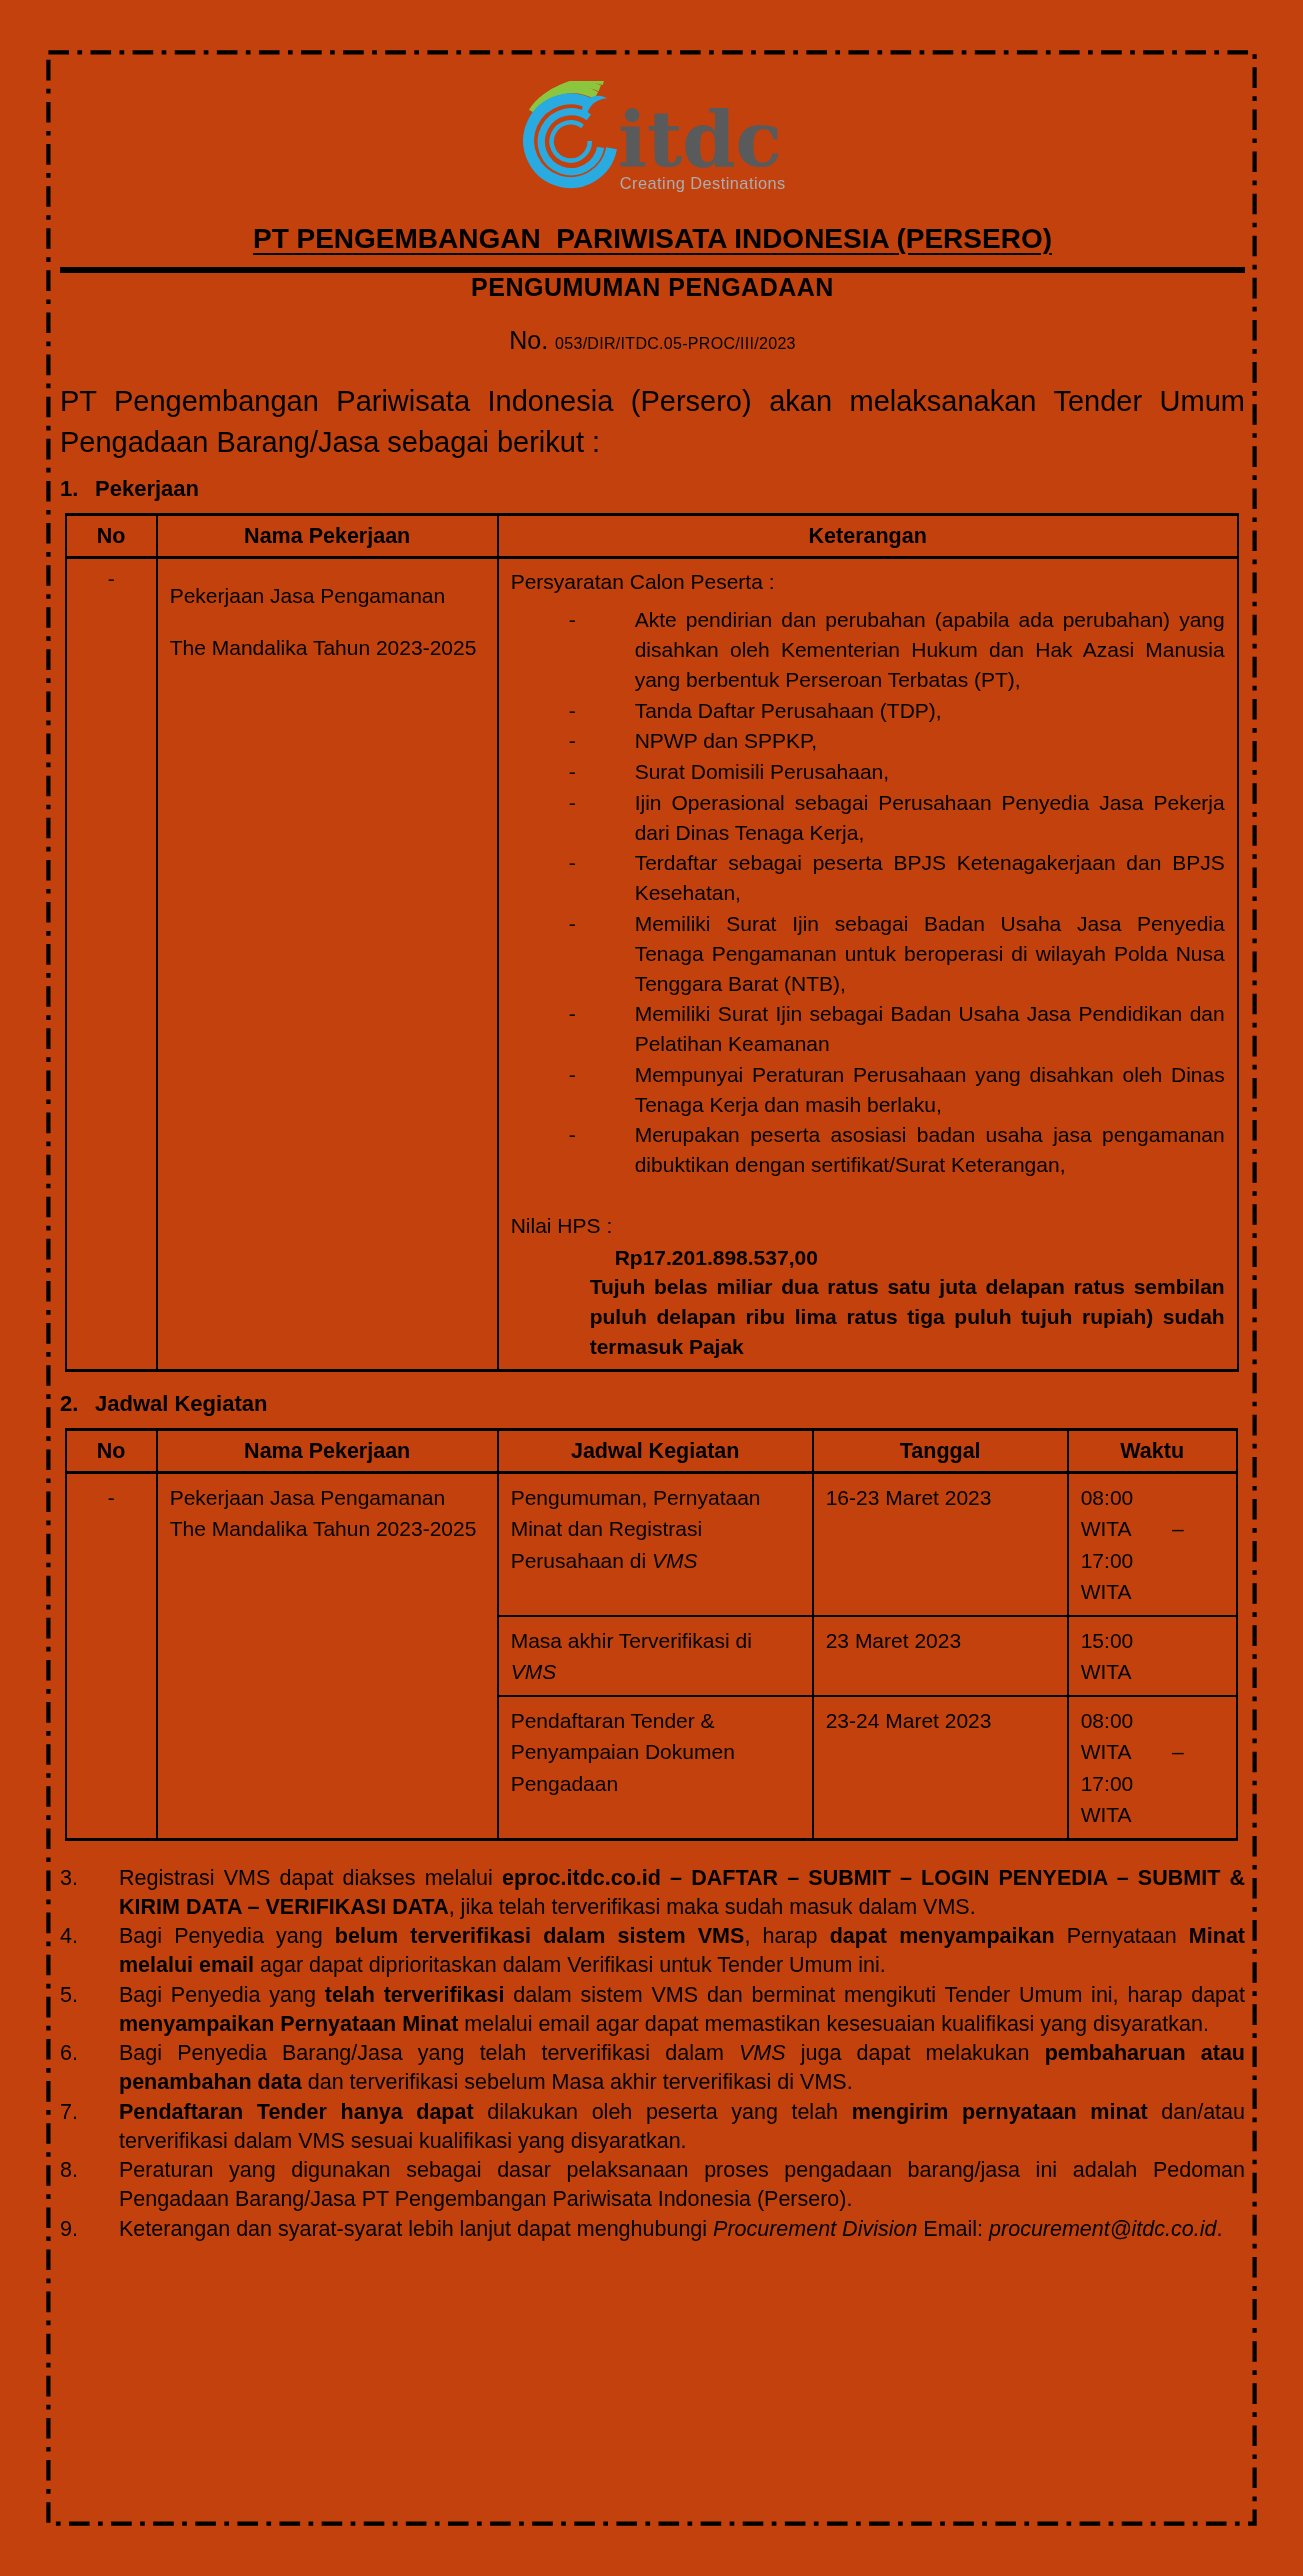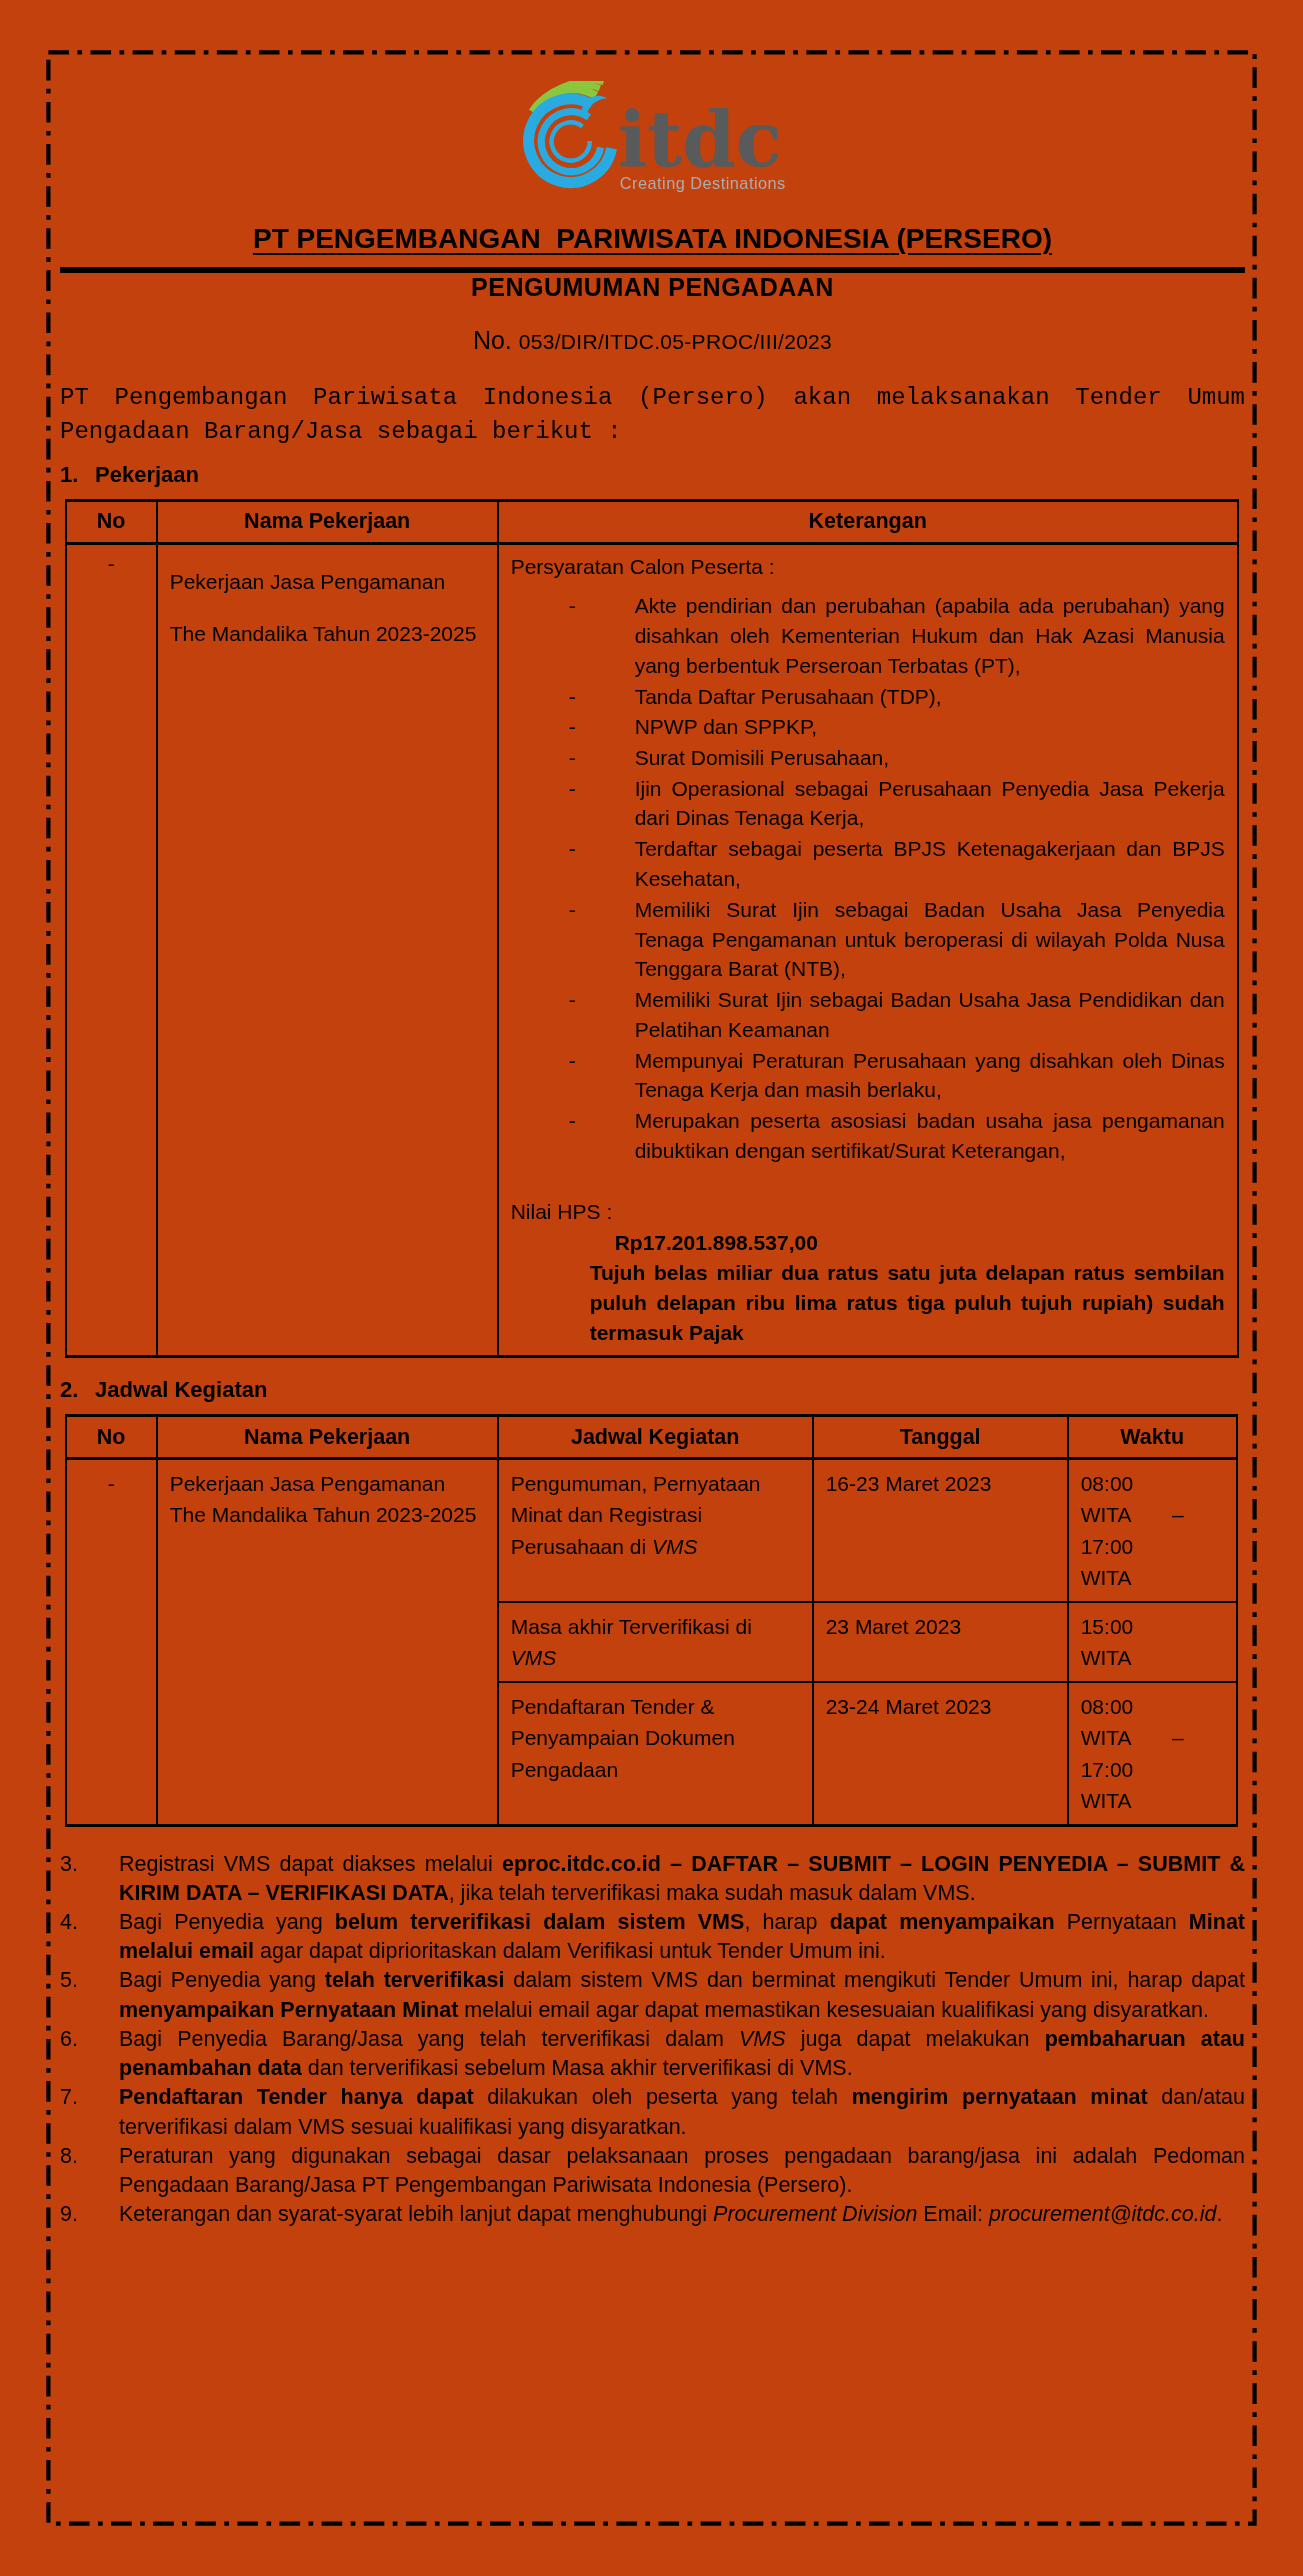--- a/index.html
+++ b/index.html
@@ -10,22 +10,22 @@
 
   .logo-wrap{text-align:center;margin:3.7px 0 17px;}
 
   .company1{font-size:28px;font-weight:bold;text-align:center;white-space:pre-wrap;
             text-decoration:underline;text-decoration-thickness:2.3px;text-underline-offset:4.7px;}
   .company2{font-size:25px;font-weight:bold;font-style:italic;text-align:center;margin-top:7.5px;}
   .rule{height:6.5px;background:#000;margin-top:12px;}
   .doc-title{font-size:25px;font-weight:bold;text-align:center;letter-spacing:0.5px;}
   .doc-no{text-align:center;margin-top:23.4px;}
   .no-prefix{font-size:25px;}
-  .no-value{font-size:21px;letter-spacing:0.3px;text-align:right;}
-  .intro{margin:26px 0 0;text-align:justify;line-height:1.42;font-size:24px;font-family:Liberation Mono, monospace;}
+  .no-value{font-size:16px;letter-spacing:0.3px;text-align:right;}
+  .intro{margin:26px 0 0;text-align:justify;line-height:1.42;font-size:29px;}
 
   .sec{margin-top:13px;font-size:22px;font-weight:bold;display:flex;}
   .sec .snum{width:35px;flex:none;}
   .sec2{margin-top:18.7px;}
 
   table{border-collapse:collapse;margin:11.2px 0 0 4.7px;width:1172px;table-layout:fixed;}
   table{border:2.3px solid #000;}
   th{border:2.3px solid #000;border-top:3.7px solid #000;border-bottom:3.7px solid #000;
      font-weight:bold;padding:7.5px 5.6px;font-size:21.5px;text-align:center;}
   td{border:2.3px solid #000;vertical-align:top;padding:7.5px 12px;font-size:21px;}

